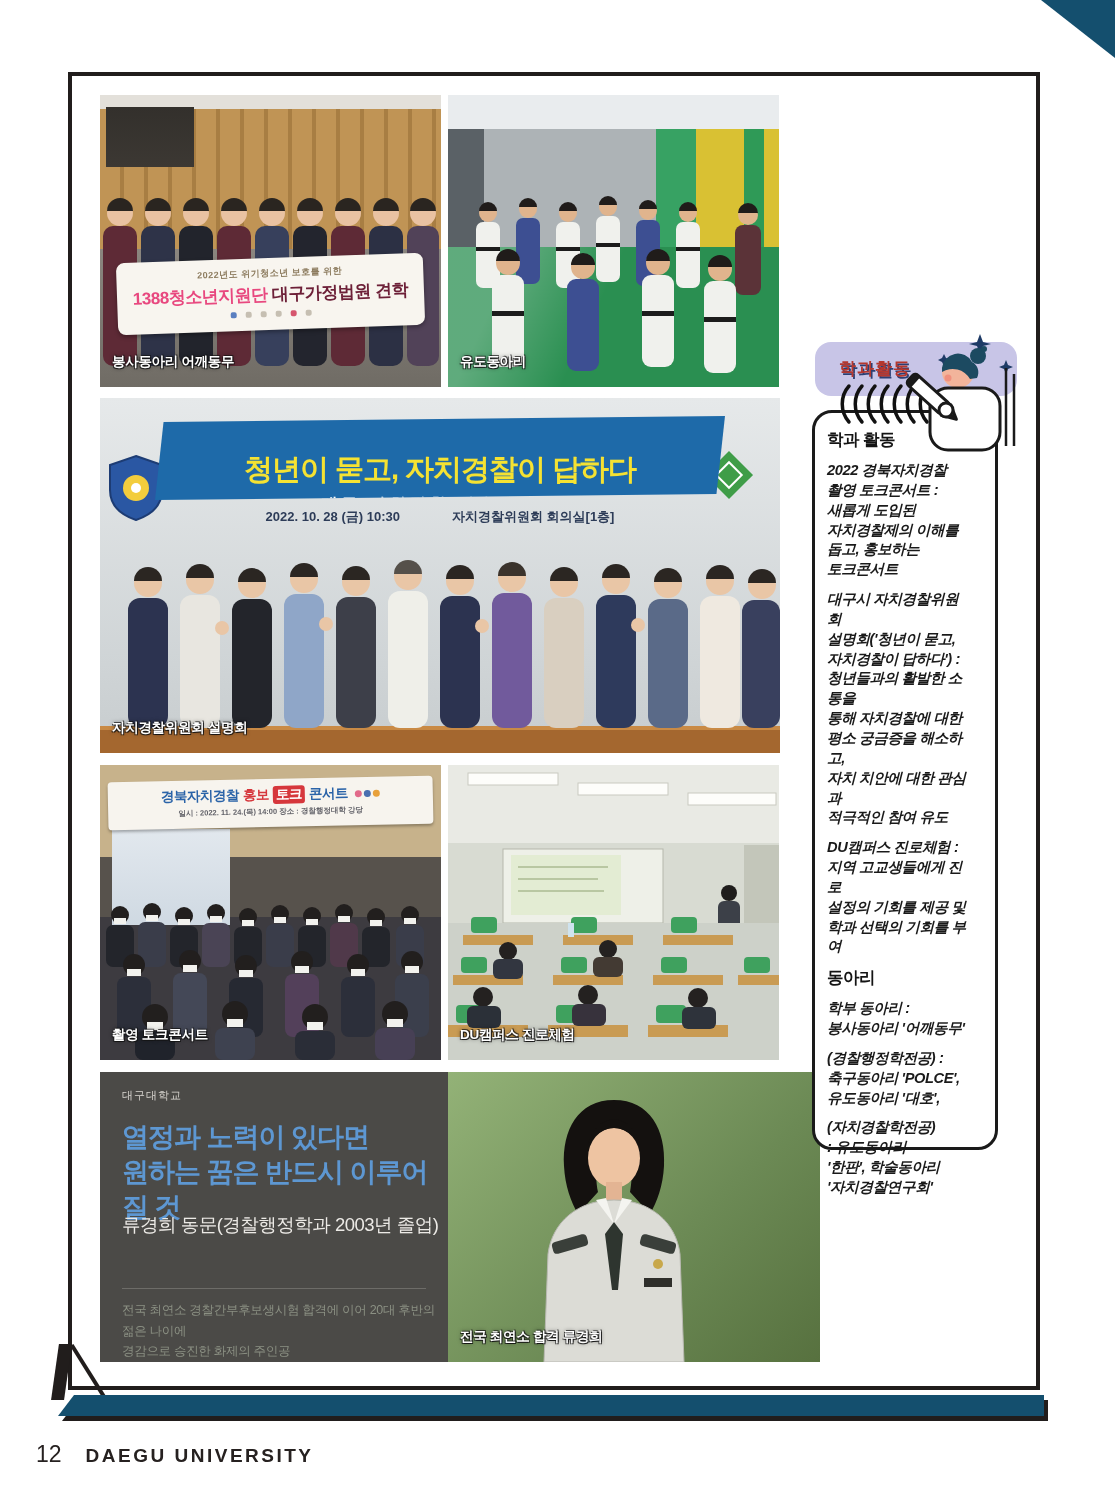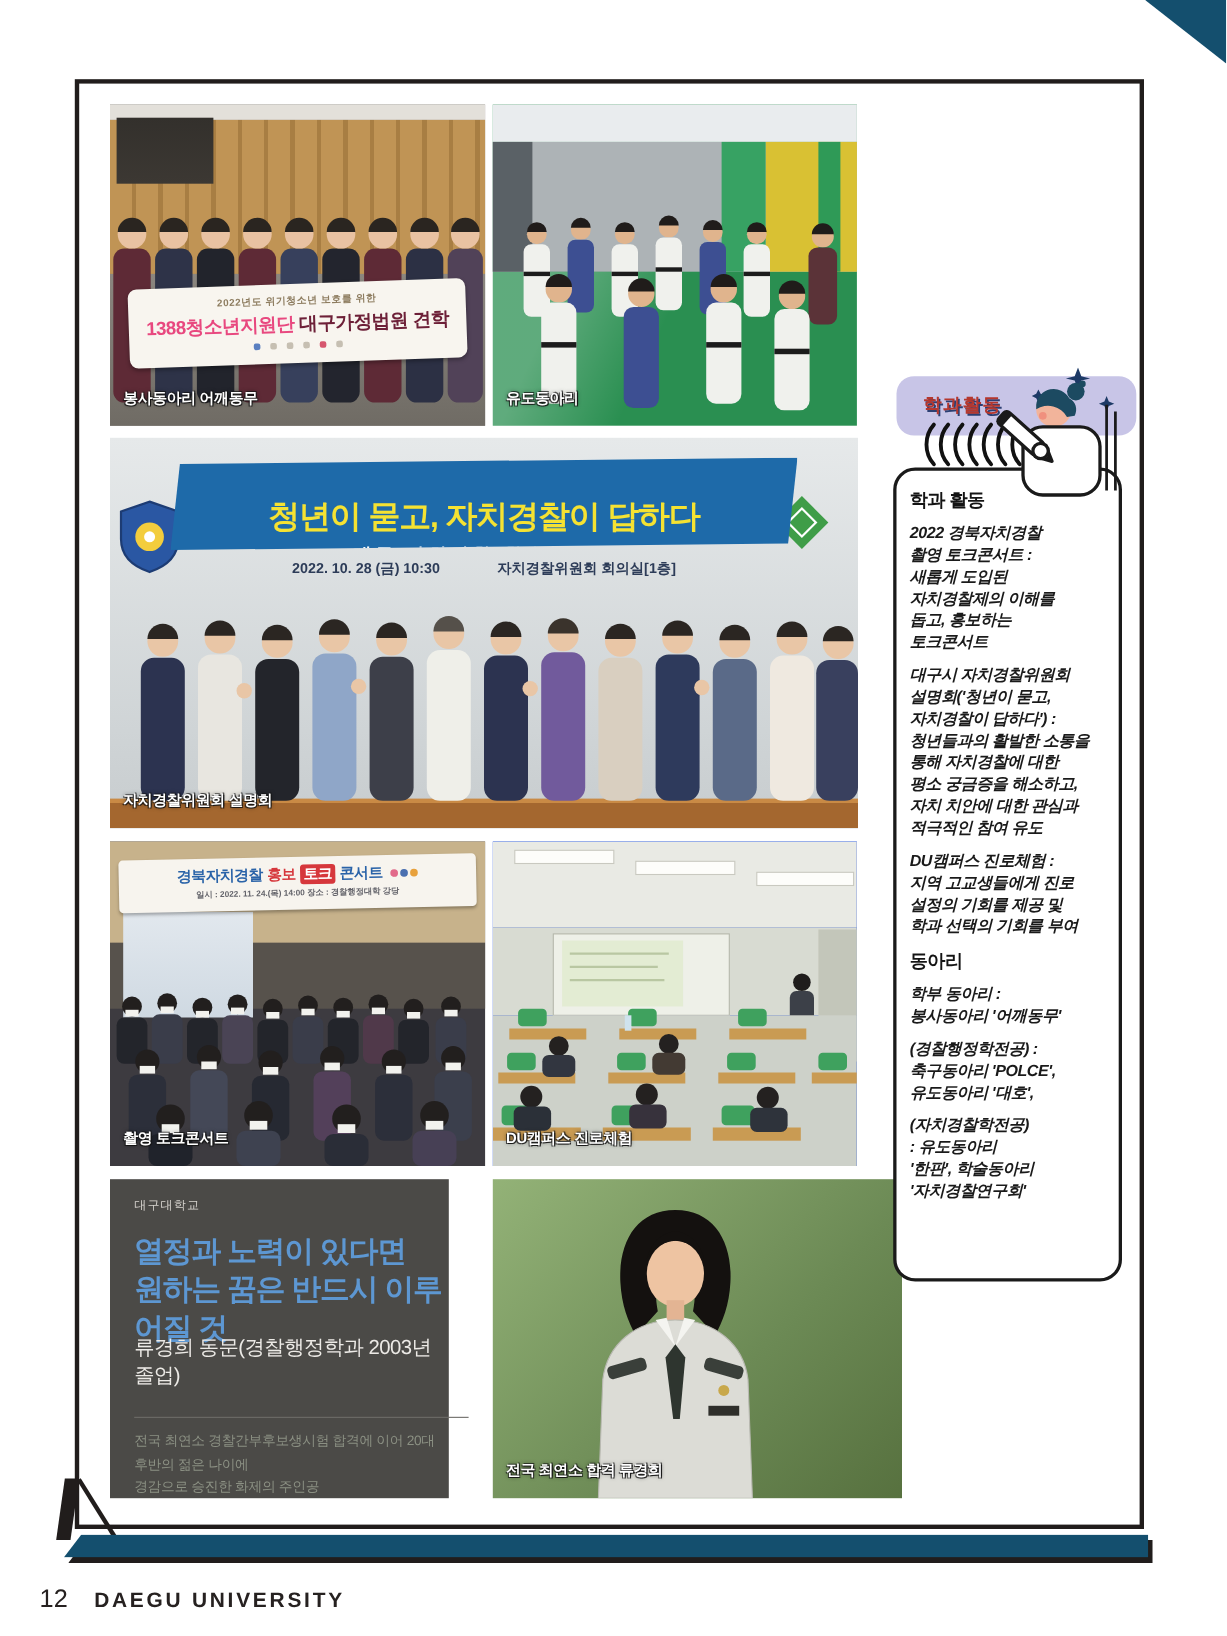--- a/index.html
+++ b/index.html
@@ -64,37 +64,37 @@
            align-items:center;gap:4px;}
   .p4-main .blue{color:#2a63a8;} .p4-main .red{color:#d6373c;}
   .p4-main .talk{color:#fff;background:#d6373c;border-radius:3px;padding:0 3px;}
   .p4-mascots{display:inline-flex;gap:2px;margin-left:3px;}
   .p4-mascots i{width:7px;height:7px;border-radius:50%;display:block;}
   .p4-mascots i:nth-child(1){background:#e26a8a;} .p4-mascots i:nth-child(2){background:#4a6fb0;}
   .p4-mascots i:nth-child(3){background:#e8a13c;}
   .p4-info{margin-top:3px;font-size:7.5px;color:#63636a;font-weight:700;}
   .ph5{left:376px;top:689px;width:331px;height:295px;background:#1d4ed8;}
   .feature{position:absolute;left:28px;top:996px;width:680px;height:290px;}
-  .feat-left{position:absolute;left:0;top:0;width:308px;height:290px;background:#4b4a47;}
+  .feat-left{position:absolute;left:0;top:0;width:348px;height:290px;background:#4b4a47;}
   .feat-org{position:absolute;left:22px;top:16px;font-size:11px;color:#d8d5d0;letter-spacing:1px;}
   .feat-head{position:absolute;left:22px;top:48px;font-size:27px;line-height:1.3;font-weight:700;
              color:#5d97d2;letter-spacing:-1px;}
   .feat-byline{position:absolute;left:22px;top:140px;font-size:18.5px;color:#eceae6;letter-spacing:-.5px;}
   .feat-divider{position:absolute;left:22px;top:216px;width:304px;height:1px;background:#6d6c68;}
   .feat-desc{position:absolute;left:22px;top:228px;font-size:12.5px;line-height:1.65;color:#8b9083;
              white-space:pre-line;letter-spacing:-.3px;}
   .feat-photo{position:absolute;left:348px;top:0;width:332px;height:290px;overflow:hidden;
               background:linear-gradient(135deg,#93b277,#6c8a55 60%,#57713f);padding-left:40px;}
   
   .badge{position:absolute;left:743px;top:266px;width:202px;height:54px;background:#c8c5e7;
-         border-radius:16px;z-index:1;padding-left:16px;}
+         border-radius:16px;z-index:1;}
   .badge-label{position:absolute;left:24px;top:15px;font-size:17px;font-weight:800;color:#b5372e;
                letter-spacing:1px;text-shadow:1.5px 1.5px 0 #2c3f73;}
   .side-illu{position:absolute;left:766px;top:258px;width:190px;height:125px;z-index:3;}
-  .textbox{position:absolute;left:740px;top:349px;width:208px;height:740px;border:3px solid #1a1a1a;
+  .textbox{position:absolute;left:740px;top:334px;width:186px;height:740px;border:3px solid #1a1a1a;
            border-radius:20px;box-sizing:border-box;background:#fff;z-index:2;padding:14px 26px 0 12px;}
   .tb-h{font-size:16.5px;font-weight:800;color:#141414;letter-spacing:-.5px;margin:10px 0 2px;}
   .tb-h:first-child{margin-top:2px;}
   .tb-p{font-size:14.6px;font-weight:700;color:#1a1a1a;line-height:1.36;letter-spacing:-.4px;
         white-space:pre-line;margin:10px 0 0;font-style:italic;}
   
   .footer{position:absolute;left:36px;top:1424px;display:flex;align-items:baseline;gap:24px;color:#262120;}
   .page-num{font-size:23px;font-weight:400;}
   .brand{font-size:19px;font-weight:800;letter-spacing:2.5px;margin-top:21px;}
 </style>

